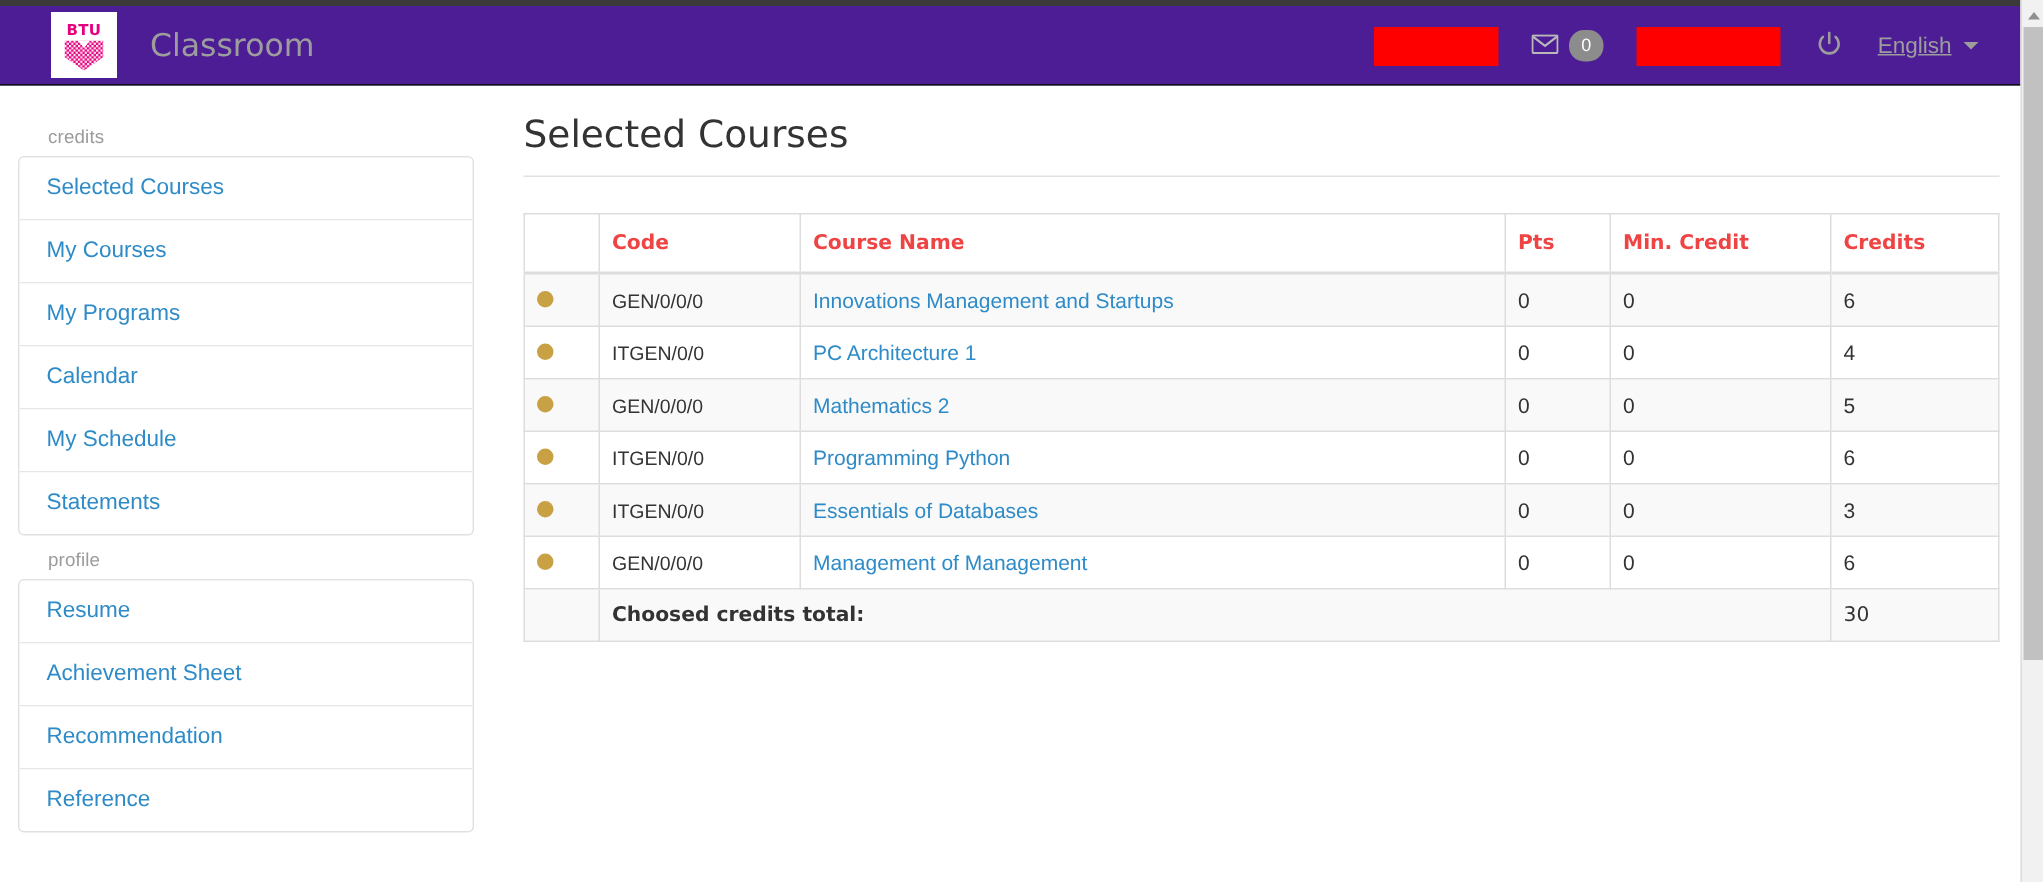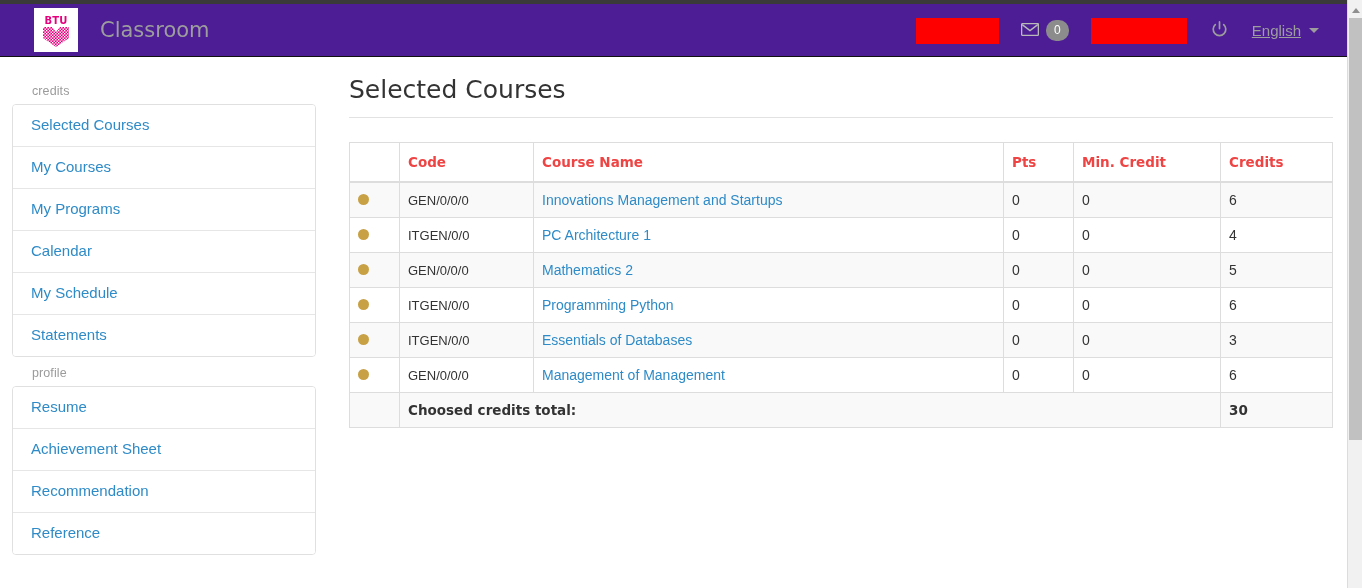--- a/index.html
+++ b/index.html
@@ -295,21 +295,21 @@
     padding-bottom: 11px;
   }
   td.total-label {
     text-align: right;
     font-weight: bold;
     font-family: "DejaVu Sans", sans-serif;
     font-size: 13.5px;
     padding-right: 10px;
   }
   td.total-value {
-    font-weight: bold;
+    font-weight: normal;
     font-family: "DejaVu Sans", sans-serif;
     font-size: 13.5px;
   }
   td.total-blank { border-right: 1px solid #dddddd; }
 </style>
 </head>
 <body>
 
 <div id="page">
 

